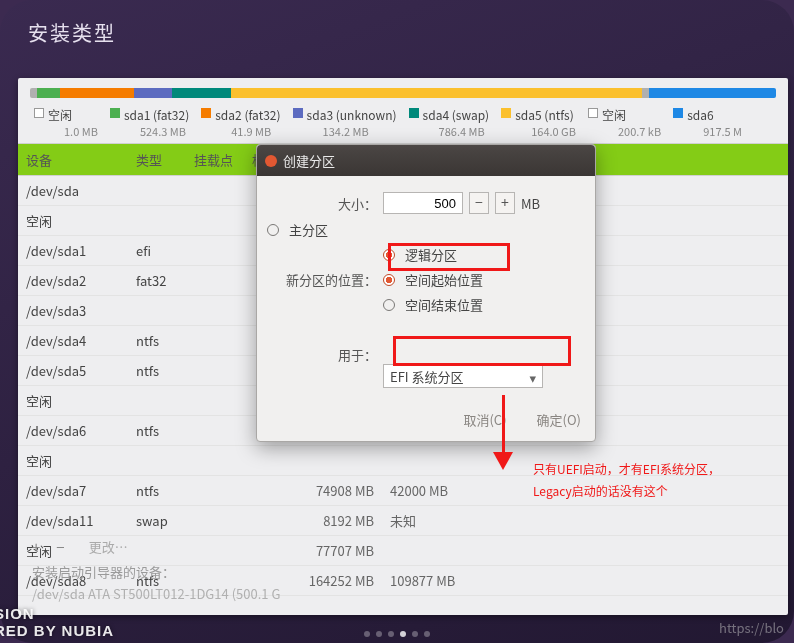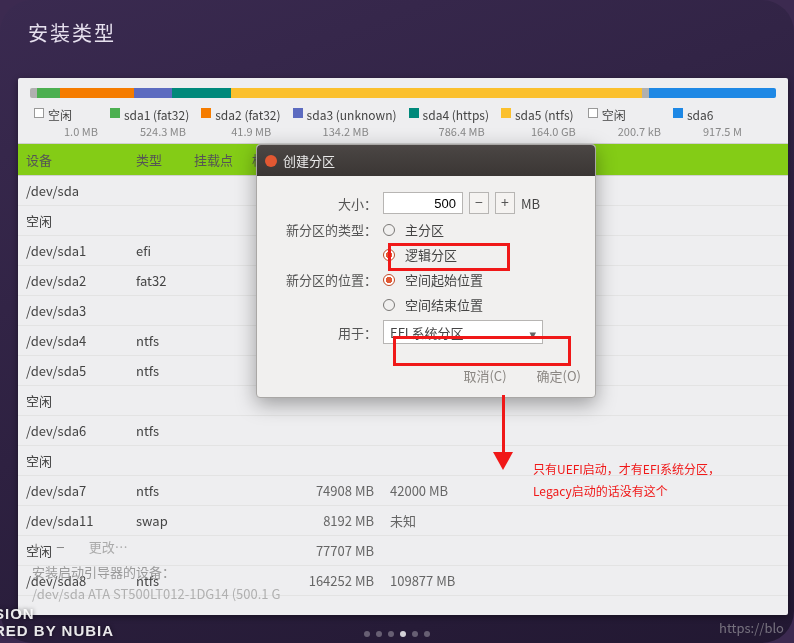--- a/index.html
+++ b/index.html
@@ -151,21 +151,21 @@
     background: #fff; text-align: right;
     padding: 2px 6px; font-size: 13px;
   }
   .stepbtn { width: 20px; height: 22px; border:1px solid #b7b5b3; background:#f5f3f1; text-align:center; line-height:18px; font-size:14px; color:#555;}
   .radio { width:12px;height:12px;border-radius:50%;border:1px solid #7a7876; display:inline-block; margin-right:4px;}
   .radio.on { background: radial-gradient(circle,#e25832 0 45%, #fff 46% 100%); border-color:#c04a28;}
   .combo {
     width: 160px; height: 24px;
     border: 1px solid #b7b5b3;
     background: #fff; padding: 2px 20px 2px 6px;
-    position: relative; color:#444;
+    position: relative; color:#444;margin-top:44px;
   }
   .combo::after {
     content: "▾"; position: absolute; right: 6px; top: 3px; color:#666;
   }
   .dlg-actions { display:flex; justify-content:flex-end; gap: 30px; padding: 6px 14px 12px; color:#8a8682; font-size:13px;}
   .dlg-actions span { cursor:pointer; }
   
   .redbox { position:absolute; border:3px solid #f01818; pointer-events:none;}
   .arrow {
     position: absolute; width: 3px; background:#f01818;
@@ -244,21 +244,21 @@
         <div class="legend-item">
           <span class="swatch seg-purple" style="border: none; background: rgb(92, 107, 192);"></span>
           <span class="legend-txt">
             <div class="lname">sda3 (unknown)</div>
             <div class="lsize">134.2 MB</div>
           </span>
         </div>
         <div class="legend-item">
           <span class="swatch seg-teal" style="border: none; background: rgb(0, 137, 123);"></span>
           <span class="legend-txt">
-            <div class="lname">sda4 (https)</div>
+            <div class="lname">sda4 (swap)</div>
             <div class="lsize">786.4 MB</div>
           </span>
         </div>
         <div class="legend-item">
           <span class="swatch seg-yellow" style="border: none; background: rgb(251, 192, 45);"></span>
           <span class="legend-txt">
             <div class="lname">sda5 (ntfs)</div>
             <div class="lsize">164.0 GB</div>
           </span>
         </div>
@@ -419,21 +419,20 @@
       <div class="frow">
         <div class="flabel">大小：</div>
         <div class="fval">
           <input class="spin" value="500" style="">
           <div class="stepbtn">−</div>
           <div class="stepbtn">+</div>
           <span>MB</span>
         </div>
       </div>
       <div class="frow">
-        <div class="flabel">新分区的类型：</div>
         <div class="fval">
           <span class="radio"></span>
           <span>主分区</span>
         </div>
       </div>
       <div class="frow">
         <div class="flabel"></div>
         <div class="fval">
           <span class="radio on"></span>
           <span>逻辑分区</span>

